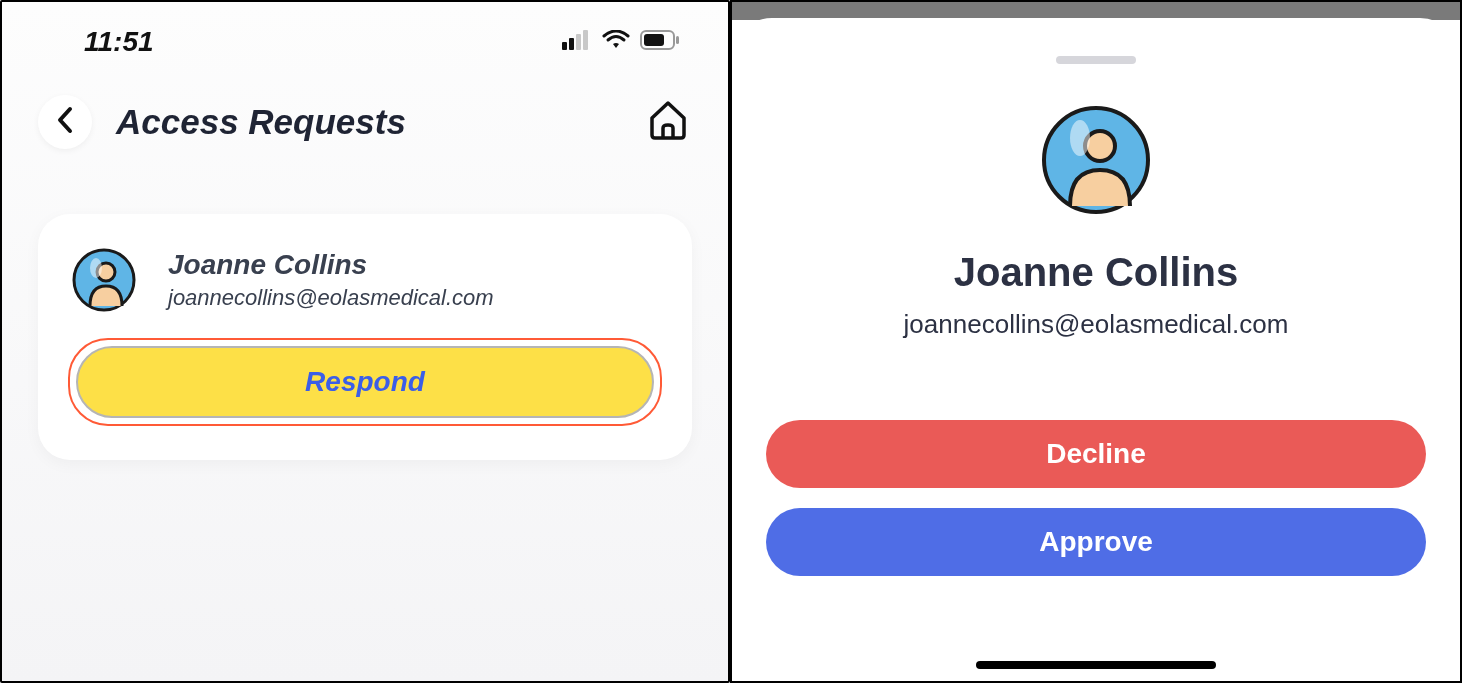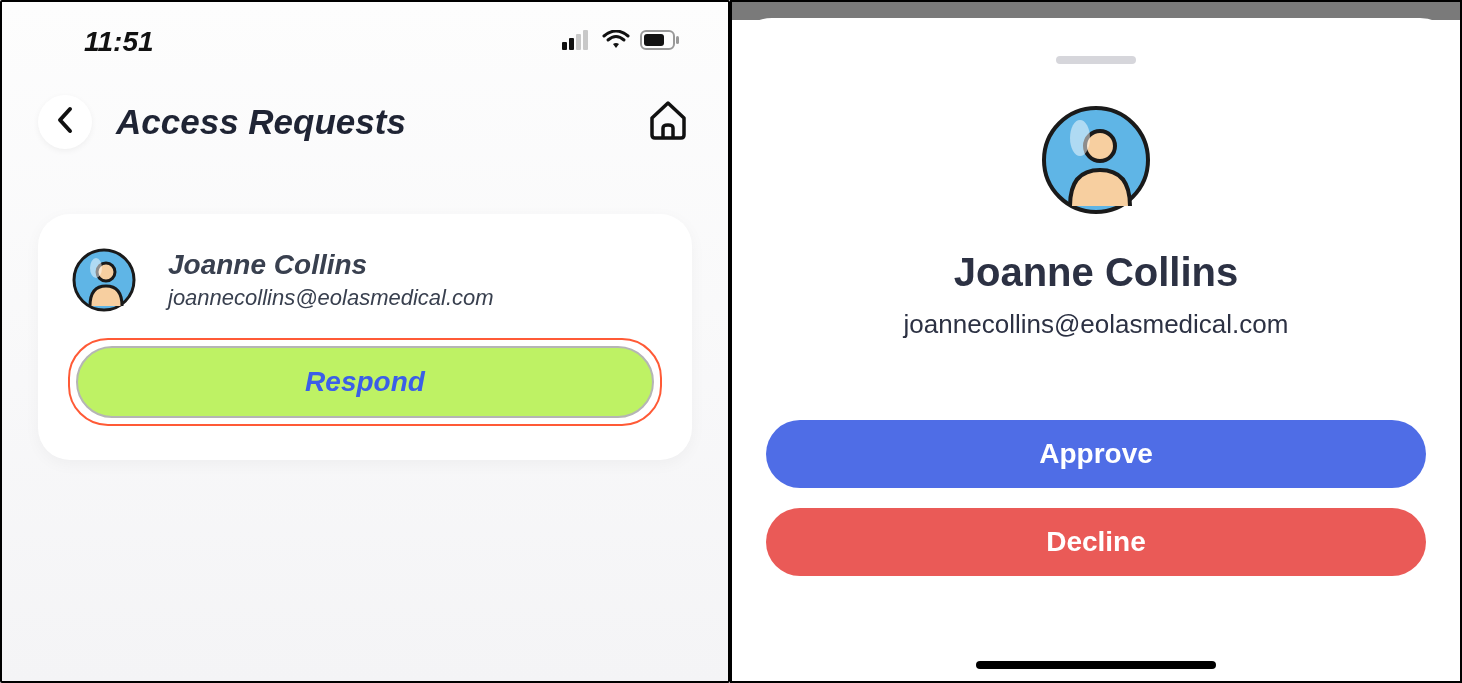--- a/index.html
+++ b/index.html
@@ -106,21 +106,21 @@
     }
     .respond-highlight {
       border: 2px solid #ff5a36;
       border-radius: 40px;
       padding: 6px;
     }
     .respond-btn {
       width: 100%;
       height: 72px;
       border: 2px solid #b5b5b5;
-      background: #bef264;
+      background: #fde047;
       border-radius: 36px;
       font-size: 28px;
       font-weight: 700;
       color: #3b5ee8;
       display: flex;
       align-items: center;
       justify-content: center;
     }
     
     .screen-right {
@@ -277,17 +277,17 @@
     <span class="avatar-large">
       <svg width="120" height="120" viewBox="0 0 120 120">
         <circle cx="60" cy="60" r="52" fill="#5fb5e6" stroke="#1a1a1a" stroke-width="4"></circle>
         <circle cx="64" cy="46" r="15" fill="#f7cfa0" stroke="#1a1a1a" stroke-width="4"></circle>
         <path d="M34 106 Q34 70 64 70 Q94 70 94 106" fill="#f7cfa0" stroke="#1a1a1a" stroke-width="4"></path>
         <ellipse cx="44" cy="38" rx="10" ry="18" fill="#fff" opacity="0.5"></ellipse>
       </svg>
     </span>
     <div class="sheet-name">Joanne Collins</div>
     <div class="sheet-email">joannecollins@eolasmedical.com</div>
+    <div class="action-btn decline-btn">Decline</div>
     <div class="action-btn approve-btn">Approve</div>
-    <div class="action-btn decline-btn">Decline</div>
     <div class="home-indicator"></div>
   </div>
 </div>
 
 </body></html>

